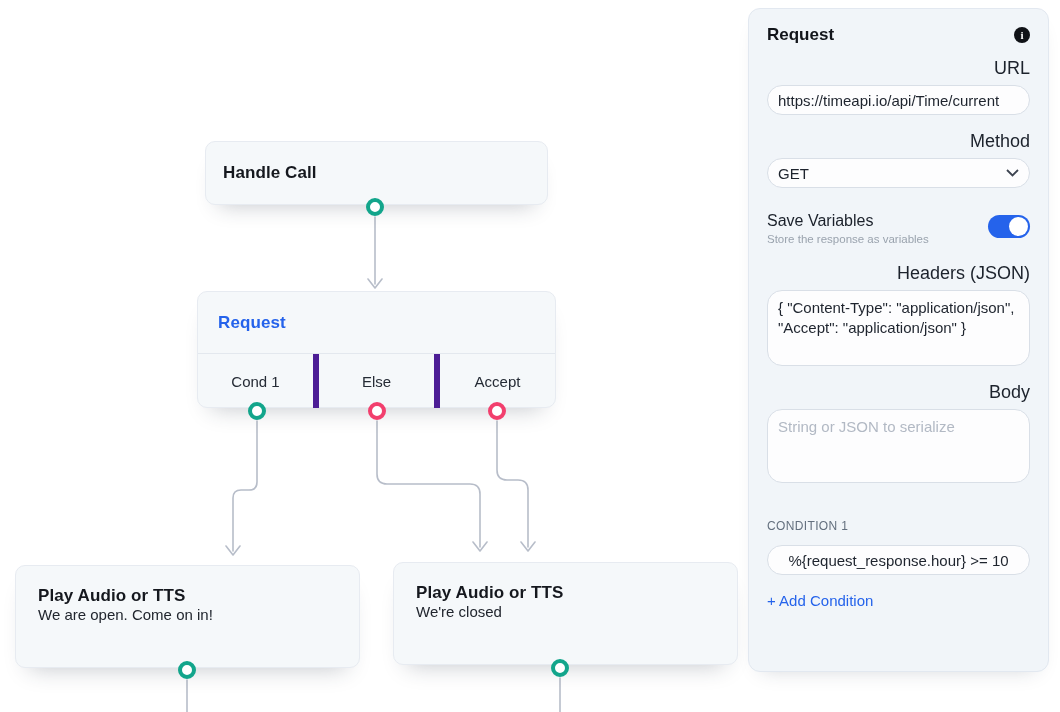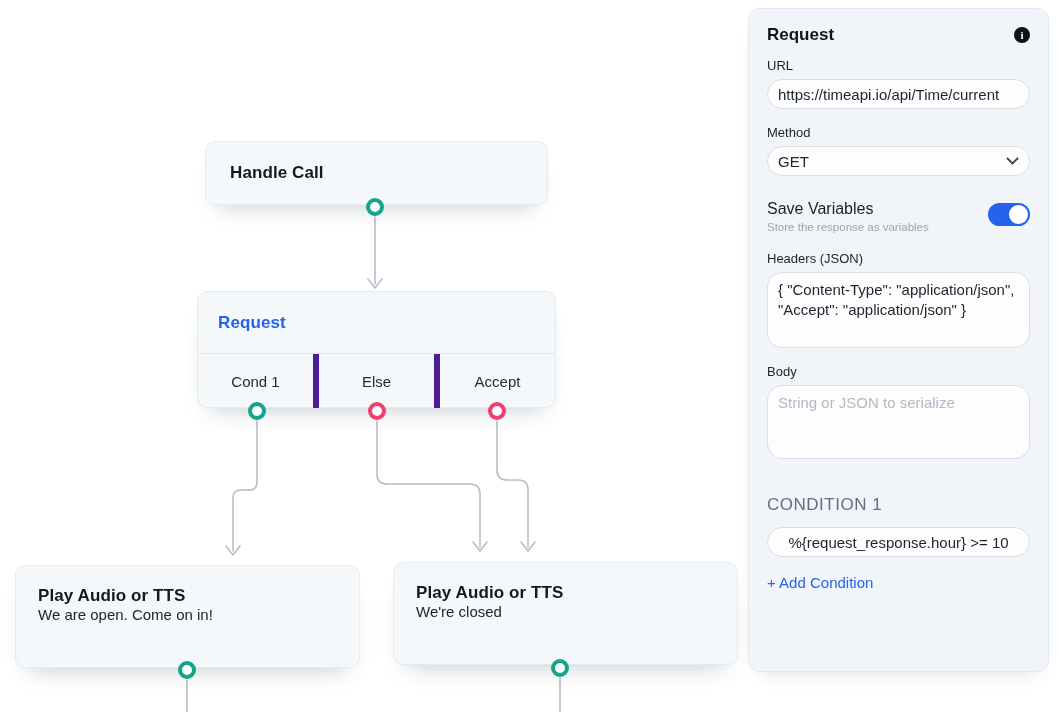--- a/index.html
+++ b/index.html
@@ -10,21 +10,21 @@
   
   .canvas { position:absolute; inset:0; width:748px; height:712px; }
   .edges { position:absolute; left:0; top:0; pointer-events:none; }
 
   .node { position:absolute; background:#f5f8fa; border:1px solid #e7ebf1;
           border-radius:10px; box-shadow:0 14px 22px -14px rgba(36,48,66,.28); }
   .node-title { font-size:17px; font-weight:bold; color:#15181e; letter-spacing:.1px; }
   .node-sub   { font-size:15px; color:#21262e; }
 
   .node-handle { left:205px; top:141px; width:343px; height:64px;
-                 display:flex; align-items:center; padding-left:24px; }
+                 display:flex; align-items:center; padding-left:17px; }
 
   .node-request { left:197px; top:291px; width:359px; height:117px; }
   .node-request .hdr { height:62px; display:flex; align-items:center; padding-left:20px;
                        border-bottom:1px solid #e3e8ee; }
   .node-request .hdr .node-title { color:#2563eb; }
   .branches { display:flex; height:54px; }
   .branch { flex:1; display:flex; align-items:center; justify-content:center;
             font-size:15px; color:#252b35; }
   .branch + .branch { border-left:6px solid #4c1d95; }
 
@@ -40,38 +40,38 @@
   
   .panel { position:absolute; left:748px; top:8px; width:301px; height:664px;
            background:#f1f5f9; border:1px solid #e2e8f0; border-radius:12px;
            box-shadow:0 10px 20px -14px rgba(36,48,66,.25);
            padding:16px 18px; }
   .panel-head { display:flex; align-items:center; justify-content:space-between; }
   .panel-title { font-size:17px; font-weight:bold; color:#12151b; }
   .info-icon { width:16px; height:16px; border-radius:50%; background:#101217; color:#fff;
                display:flex; align-items:center; justify-content:center;
                font-size:11px; font-weight:bold; font-family:"Liberation Serif", serif; }
-  .fld-label { font-size:13px; color:#1c222c; margin-top:13px; margin-bottom:6px; }
+  .fld-label { font-size:18px; color:#1c222c; margin-top:13px; margin-bottom:6px;text-align:right; }
   .tbox { width:100%; background:#fdfdfe; border:1px solid #d9dfe7; border-radius:15px;
           font-size:15px; color:#1e242e; font-family:"Liberation Sans", sans-serif; }
   input.tbox { height:30px; padding:0 10px; outline:none; white-space:nowrap; overflow:hidden; }
   .selectbox { height:30px; display:flex; align-items:center; justify-content:space-between;
                padding:0 10px; }
   .chev { stroke:#3c4350; stroke-width:1.8; fill:none; }
   .sv-row { display:flex; align-items:flex-start; justify-content:space-between; margin-top:24px; }
   .sv-label { font-size:16px; color:#1a202a; }
   .sv-desc  { font-size:11.5px; color:#9aa3ae; margin-top:3px; }
   .toggle { width:42px; height:23px; border-radius:12px; background:#2563eb; position:relative;
             flex:0 0 auto; margin-top:3px; }
   .toggle .knob { position:absolute; right:2px; top:2px; width:19px; height:19px;
                   border-radius:50%; background:#fff; }
   .areabox { padding:7px 10px; line-height:20px; min-height:76px; }
   .areabox.body { min-height:74px; }
   .placeholder { color:#b2b9c4; }
-  .cond-label { font-size:17px; color:#636f7e; letter-spacing:.03em; margin-top:36px; }
+  .cond-label { font-size:12px; color:#636f7e; letter-spacing:.03em; margin-top:36px; }
   .cond-input { margin-top:12px;text-align:center; }
   .add-cond { font-size:15px; color:#2563eb; margin-top:17px; cursor:pointer; }
 </style>
 </head>
 <body>
 
 <div class="stage">
 
   <div class="canvas">
 

